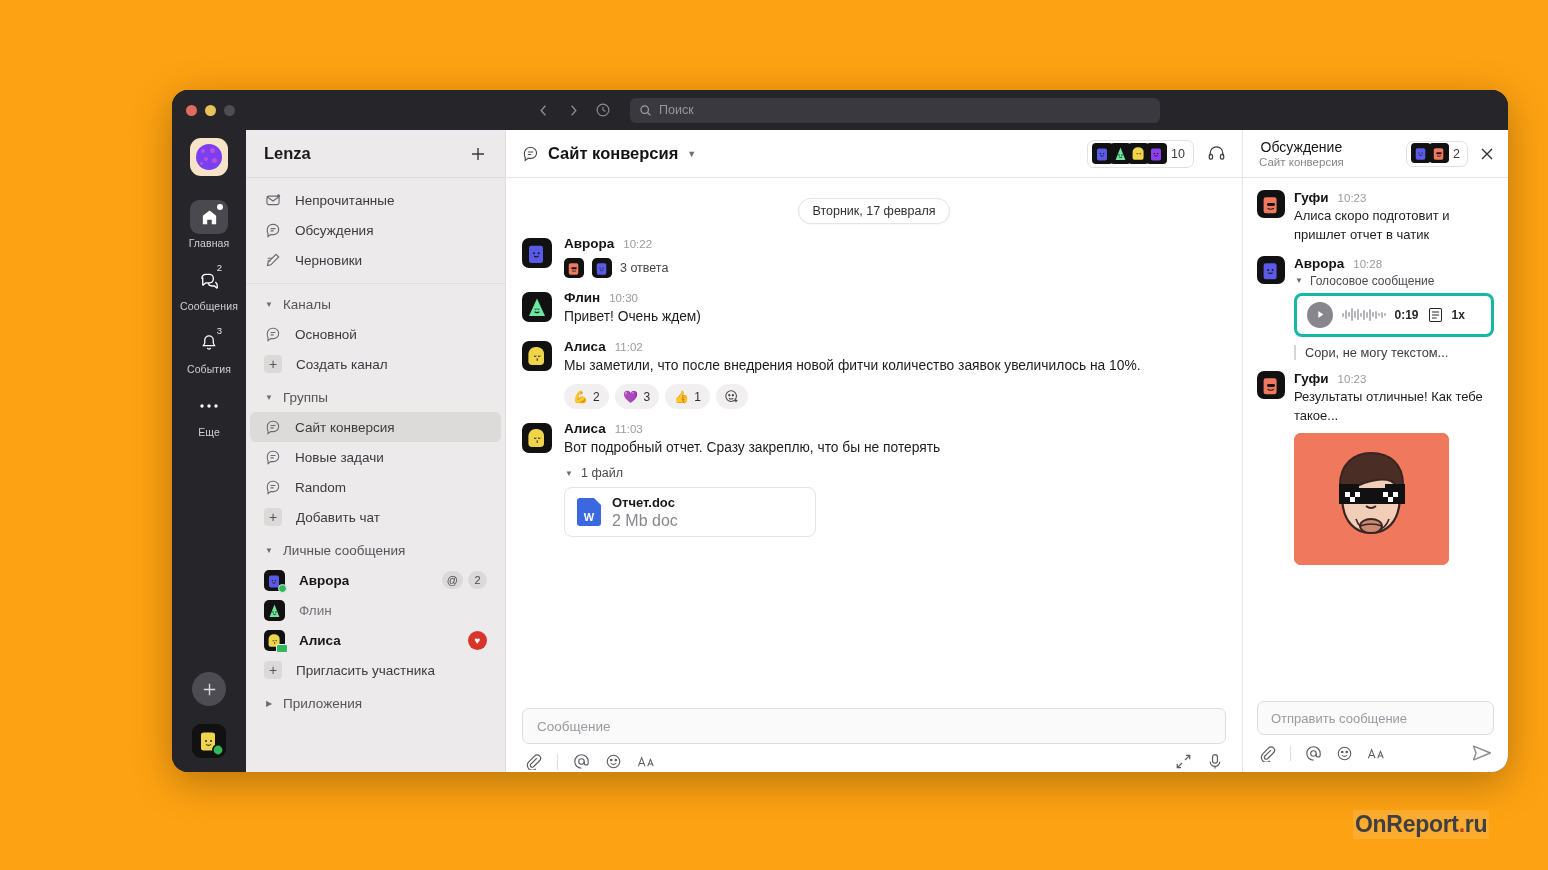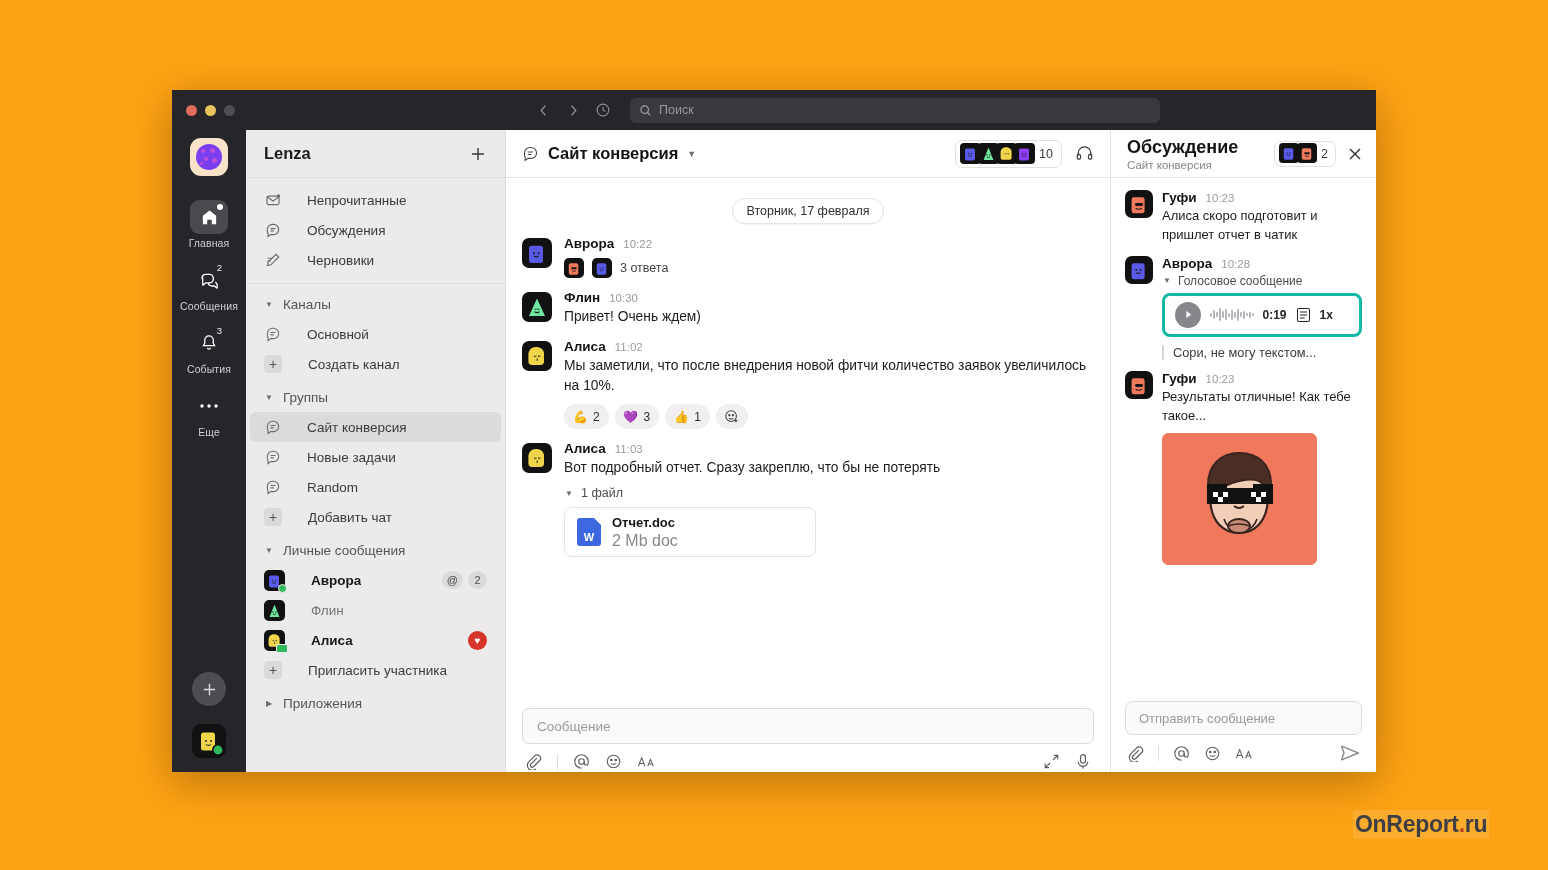--- a/index.html
+++ b/index.html
@@ -7,23 +7,23 @@
     width: 1548px; height: 870px;
     font-family: "Liberation Sans", sans-serif;
     overflow: hidden;
   }
   body { background: #FDA212; position: relative; }
 
   
   .window {
     position: absolute;
     left: 172px; top: 90px;
-    width: 1204px; height: 682px;
+    width: 1336px; height: 682px;
     background: #26252a;
-    border-radius: 0;
+    border-radius: 16px;
     overflow: hidden;
     box-shadow: 0 10px 40px rgba(0,0,0,.28);
     display: flex; flex-direction: column;
   }
 
   
   .titlebar {
     height: 40px; flex: 0 0 40px;
     background: #26252a;
     display: flex; align-items: center;
@@ -123,21 +123,21 @@
     height: 48px; flex: 0 0 48px;
     display: flex; align-items: center; justify-content: space-between;
     padding: 0 18px 0 18px;
     border-bottom: 1px solid #dfdddd;
   }
   .sb-title { font-size: 16.5px; font-weight: 700; color: #1b1b1e; }
   .sb-plus { color: #3a3a3e; font-size: 21px; font-weight: 300; line-height: 1; }
   .sb-scroll { flex: 1; overflow: hidden; padding-top: 7px; }
 
   .sb-row {
-    height: 30px; display: flex; align-items: center; gap: 26px;
+    height: 30px; display: flex; align-items: center; gap: 14px;
     padding: 0 14px; margin: 0 4px; border-radius: 6px;
     font-size: 13.5px; color: #3b3b3f;
     position: relative;
   }
   .sb-row .txt { white-space: nowrap; overflow: hidden; text-overflow: ellipsis; }
   .sb-row.selected { background: #dddada; }
   .sb-ico { width: 17px; height: 17px; flex: 0 0 17px; color: #6a6a70; display: flex; align-items: center; justify-content: center; }
   .sb-divider { height: 1px; background: #dfdddd; margin: 8px 0 6px; }
   .sb-group {
     height: 28px; display: flex; align-items: center; gap: 9px;
@@ -265,21 +265,21 @@
     width: 266px; flex: 0 0 266px;
     background: #fff;
     border-left: 1px solid #e6e4e4;
     display: flex; flex-direction: column;
   }
   .th-head {
     flex: 0 0 48px; display: flex; align-items: center;
     padding: 0 12px 0 16px; border-bottom: 1px solid #e6e4e4;
   }
   .th-titles { display: flex; flex-direction: column; }
-  .th-t1 { font-size: 18px; font-weight: 700; color: #141417; }
+  .th-t1 { font-size: 14px; font-weight: 400; color: #141417; text-align: center; }
   .th-t2 { font-size: 11.5px; color: #86868c; margin-top: 1px; }
   .th-members {
     margin-left: auto; display: flex; align-items: center; gap: 6px;
     border: 1px solid #e2e0e0; border-radius: 7px; padding: 3px 7px 3px 4px; height: 26px;
   }
   .th-close { margin-left: 10px; color: #2d2d32; }
   .th-body { flex: 1; overflow: hidden; padding: 12px 14px 0; }
   .tmsg { display: flex; gap: 9px; margin-bottom: 11px; }
   .tmsg .av-md { width: 28px; height: 28px; border-radius: 7px; flex: 0 0 28px; }
   .tbody { min-width: 0; flex: 1; }

